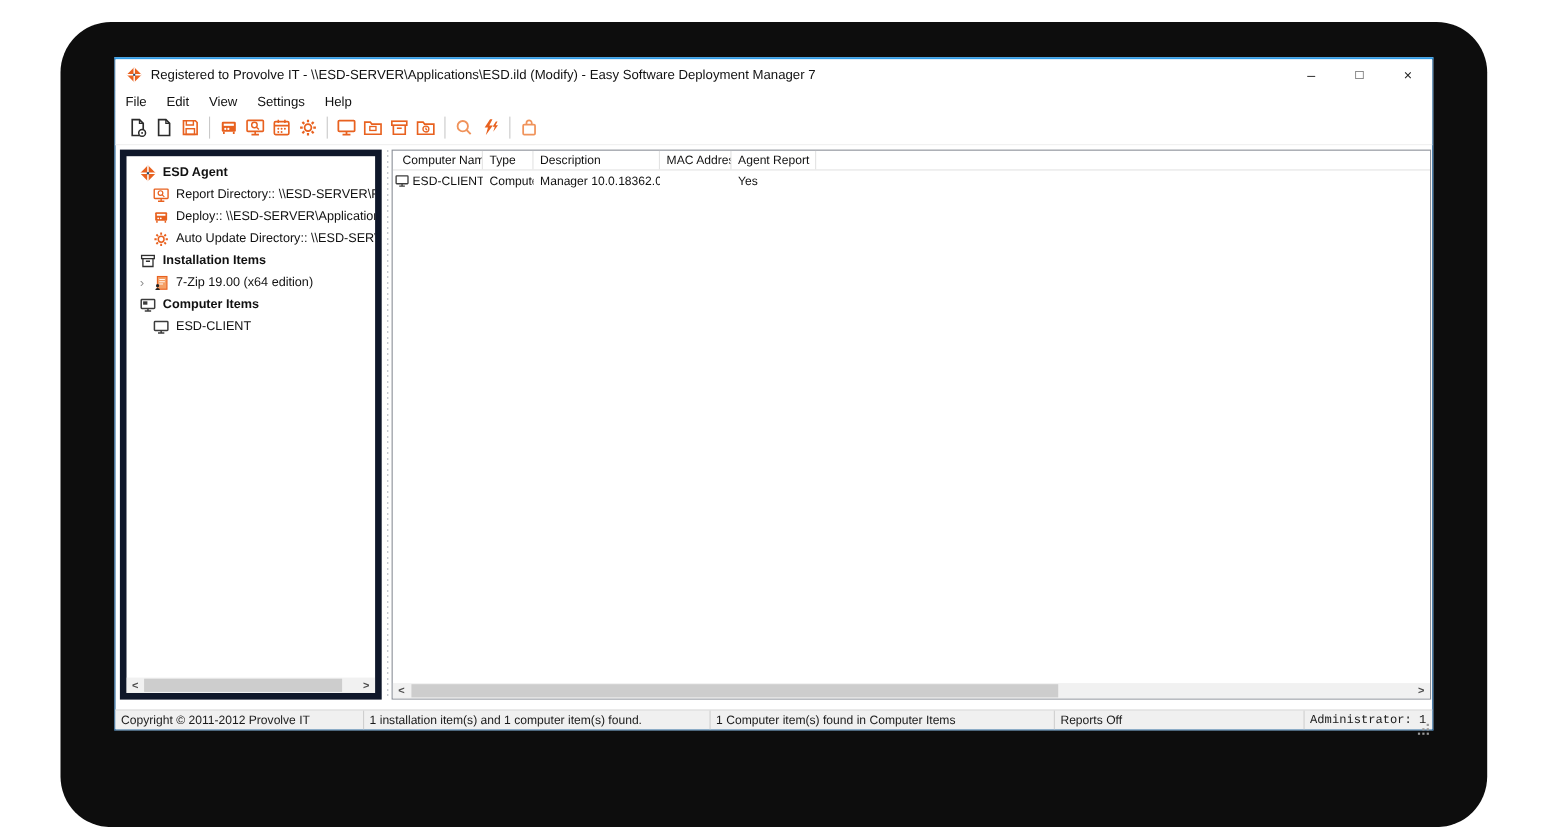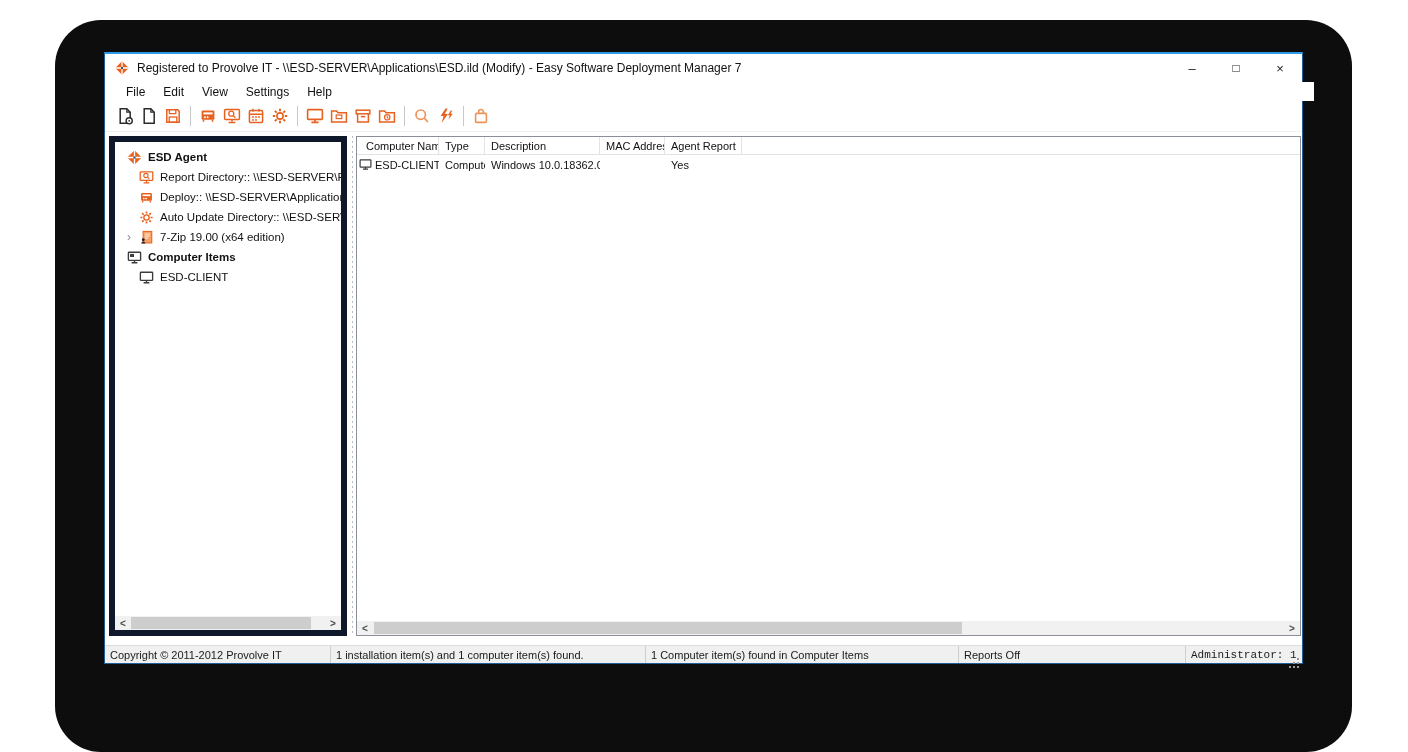--- a/index.html
+++ b/index.html
@@ -13,21 +13,21 @@
   
   .titlebar { position:absolute; left:0; top:0; width:100%; height:28px; background:#fff; display:flex; align-items:center; }
   .app-icon { width:16px; height:16px; margin-left:9px; flex:0 0 auto; }
   .title-text { margin-left:7px; font-size:12px; color:#111; white-space:nowrap; }
   .win-controls { position:absolute; right:0; top:0; height:28px; display:flex; }
   .win-btn { width:44px; height:28px; display:flex; align-items:center; justify-content:center;
              font-size:13px; color:#222; cursor:default; }
   .win-btn.max { font-size:12px; }
 
   
-  .menubar { position:absolute; left:12px; top:28px; width:100%; height:19px; background:#fff; display:flex; align-items:center; padding-left:0; }
+  .menubar { position:absolute; left:0; top:28px; width:100%; height:19px; background:#fff; display:flex; align-items:center; padding-left:0; }
   .menu-item { font-size:12px; color:#111; padding:1px 9px; }
 
   
   .toolbar { position:absolute; left:0; top:47px; width:100%; height:31px; background:#fff; display:flex; align-items:center; padding-left:8px; border-bottom:1px solid #f0f0f0; }
   .tb-btn { width:24px; height:24px; display:flex; align-items:center; justify-content:center; }
   .tb-btn svg { width:20px; height:20px; }
   .tb-sep { width:1px; height:20px; background:#c9c9c9; margin:0 5px; }
 
   
   .left-panel { position:absolute; left:4px; top:82px; width:238px; height:500px; background:#fff; border:6px solid #0f172a; overflow:hidden; }
@@ -297,20 +297,26 @@
               <use href="#i-server"></use>
             </svg>
           <span>Deploy:: \\ESD-SERVER\Applications\ESD.i</span>
         </div>
         <div class="trow child">
           <svg class="ticon">
               <use href="#i-gear"></use>
             </svg>
           <span>Auto Update Directory:: \\ESD-SERVER\App</span>
         </div>
+        <div class="trow root">
+          <svg class="ticon">
+              <use href="#i-archive-dark"></use>
+            </svg>
+          <span>Installation Items</span>
+        </div>
         <div class="trow child7">
           <span class="expander">›</span>
           <svg class="ticon">
               <use href="#i-package"></use>
             </svg>
           <span>7-Zip 19.00 (x64 edition)</span>
         </div>
         <div class="trow root">
           <svg class="ticon">
               <use href="#i-monitor-badge"></use>
@@ -342,21 +348,21 @@
         <div class="lv-hcell c4">Agent Report</div>
       </div>
       <div class="lv-row">
         <div class="lv-cell c0">
           <svg class="row-icon">
               <use href="#i-monitor-dark"></use>
             </svg>
           <span>ESD-CLIENT</span>
         </div>
         <div class="lv-cell c1">Computer</div>
-        <div class="lv-cell c2">Windows 10.0.18362.0</div>
+        <div class="lv-cell c2">Manager 10.0.18362.0</div>
         <div class="lv-cell c3"></div>
         <div class="lv-cell c4">Yes</div>
       </div>
       <div class="hscroll">
         <div class="sb-arrow left">&lt;</div>
         <div class="sb-thumb" style="left:17px;width:588px;"></div>
         <div class="sb-arrow right">&gt;</div>
       </div>
     </div>
 

